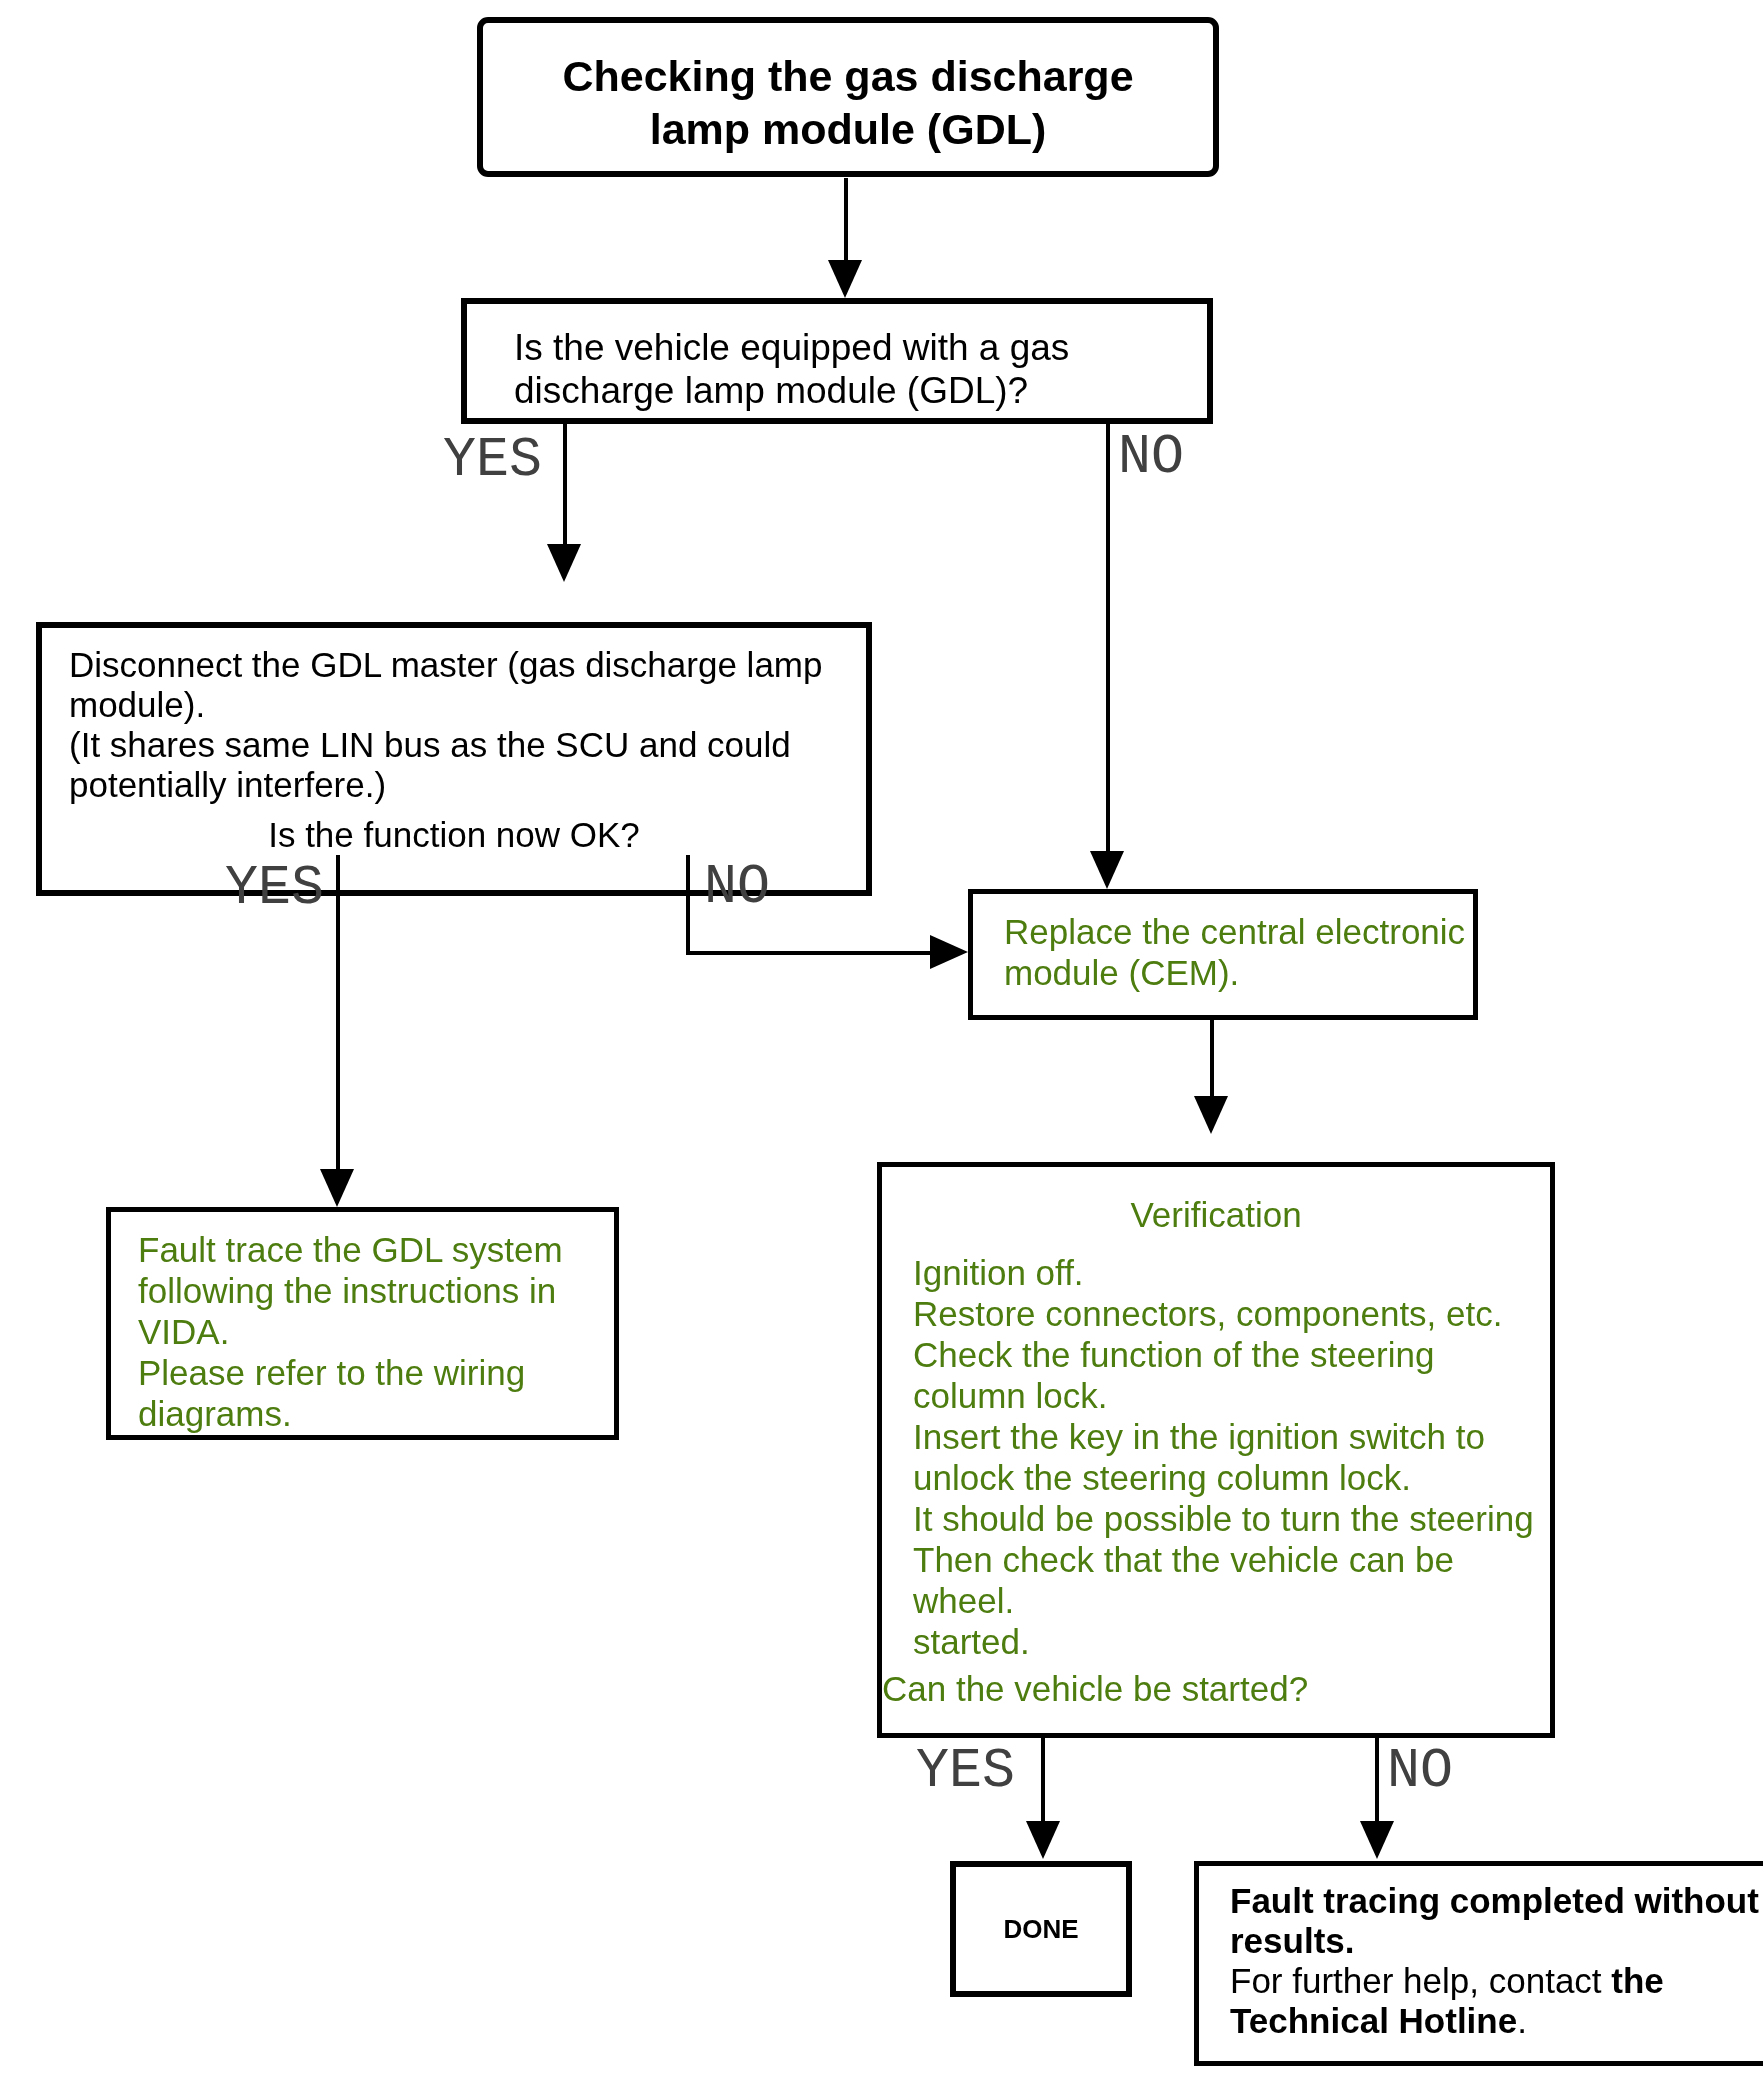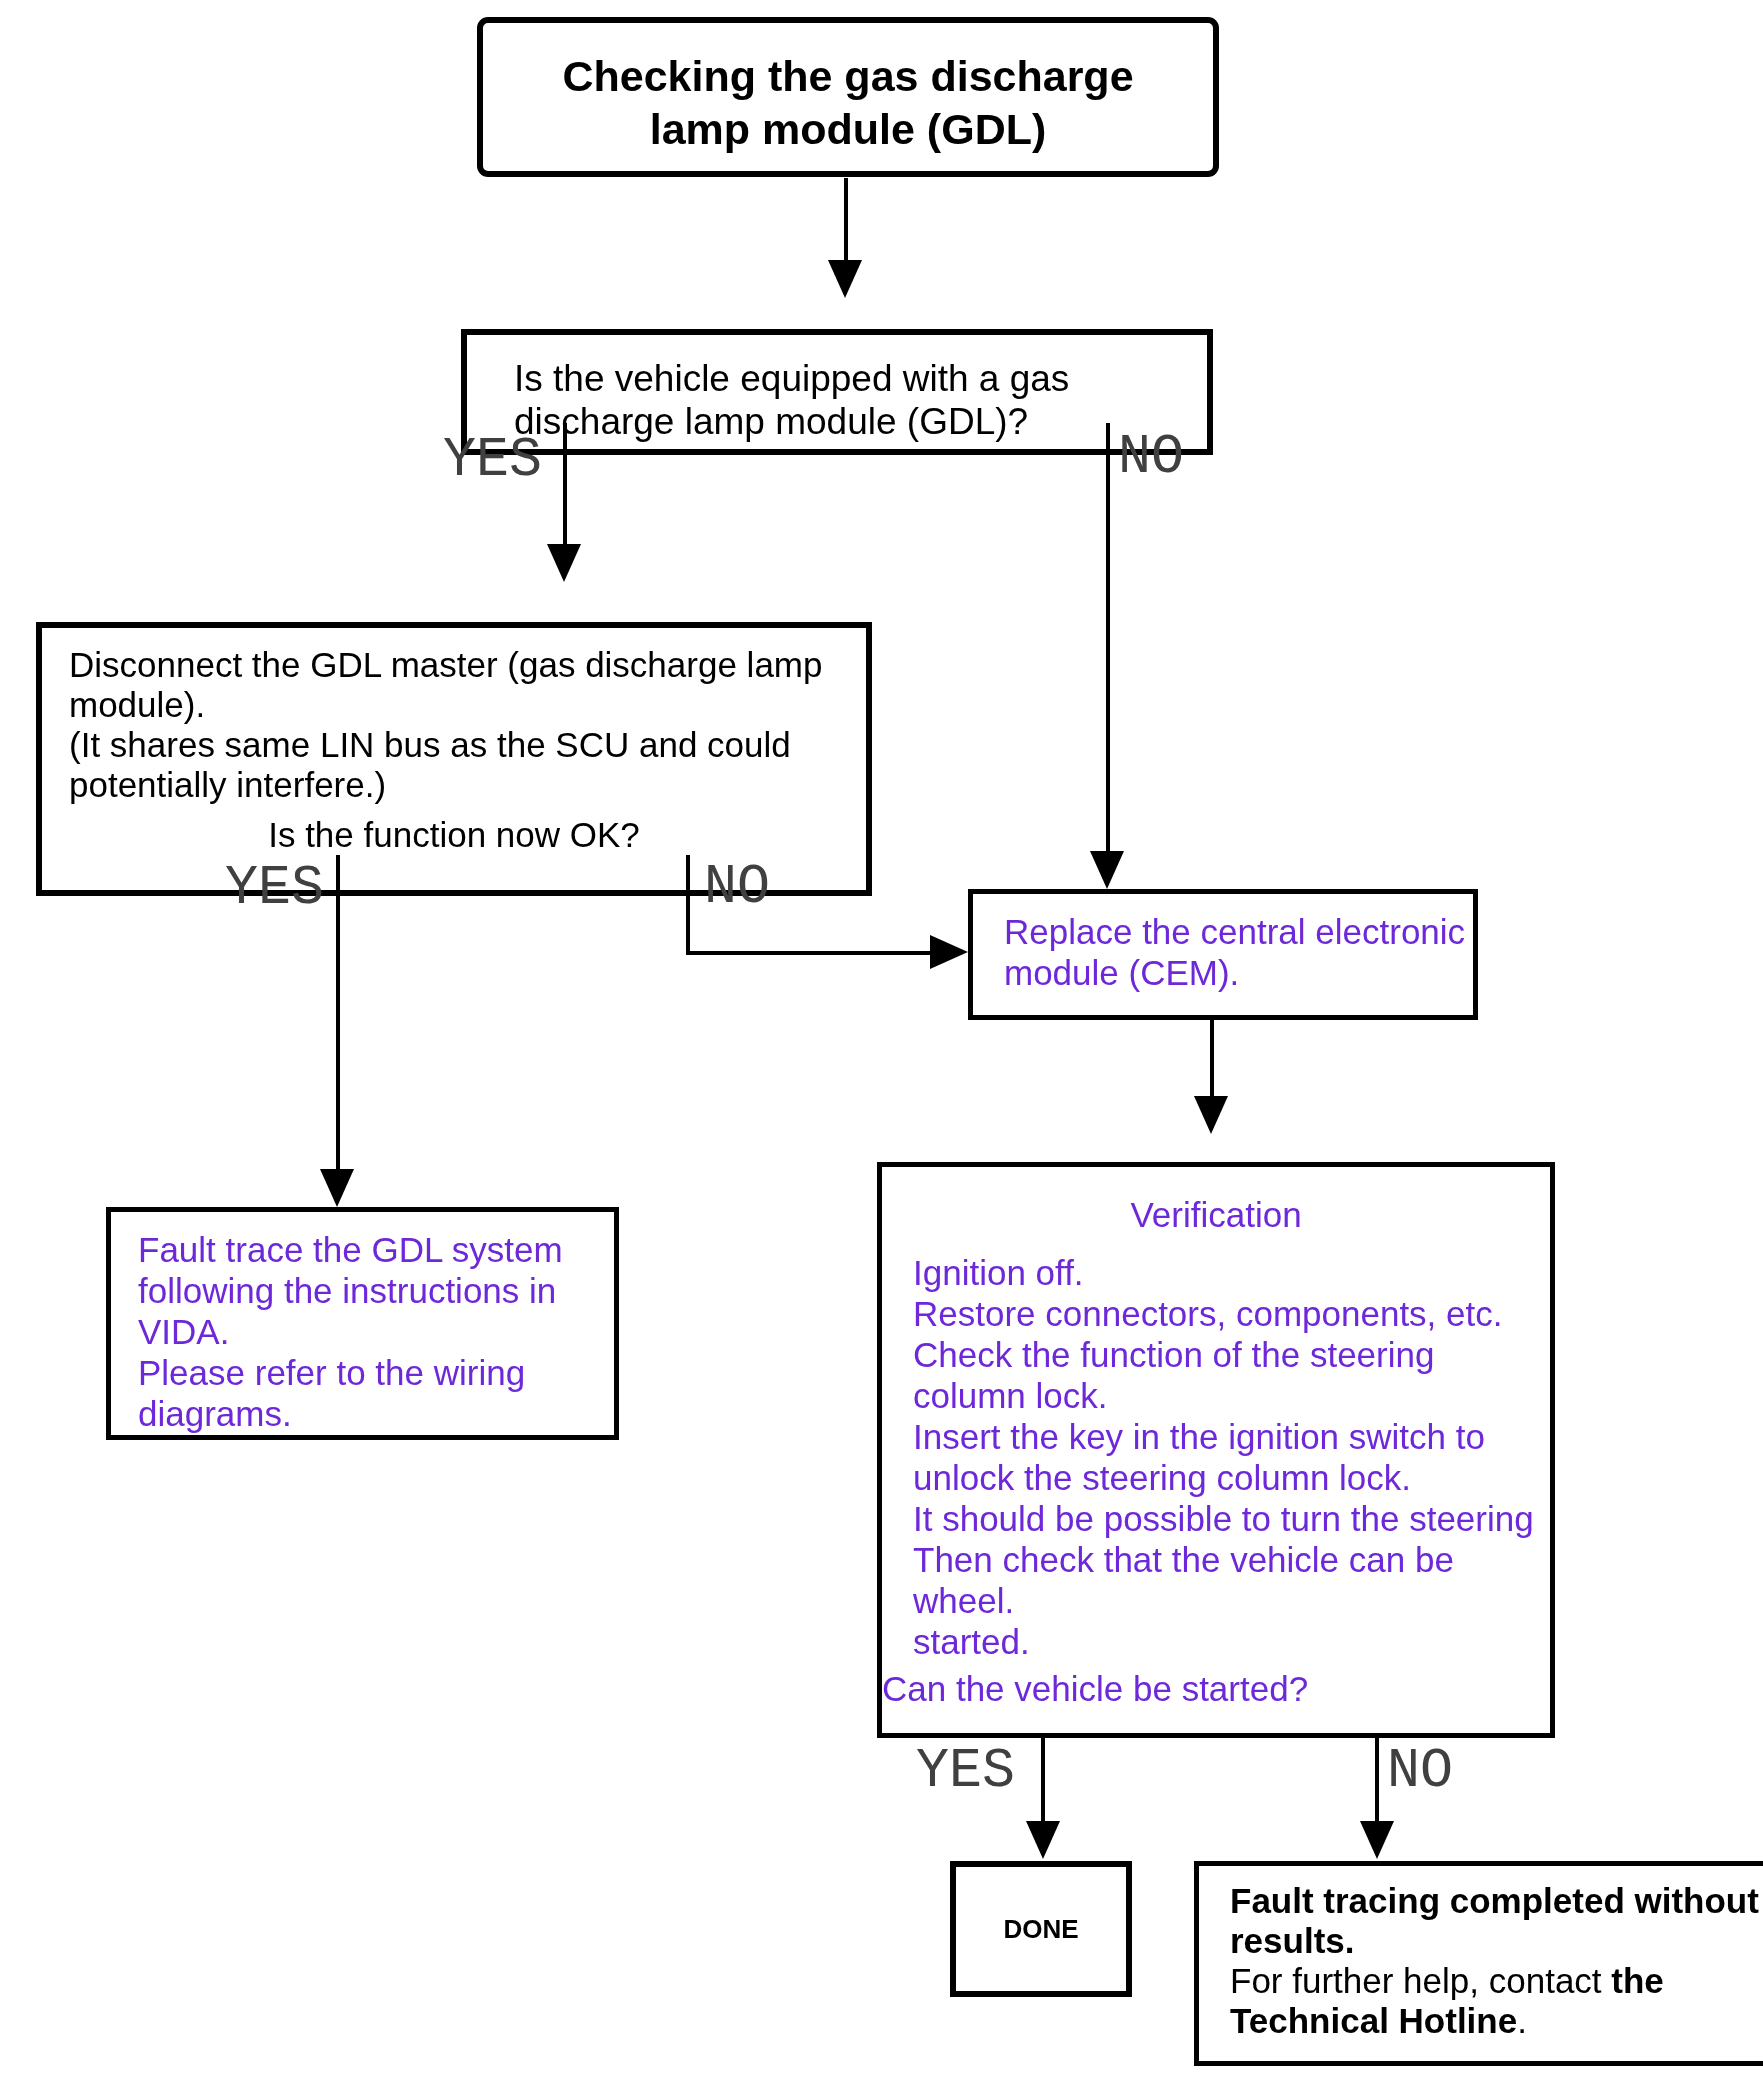--- a/index.html
+++ b/index.html
@@ -19,40 +19,39 @@
   .node {
     position: absolute;
     box-sizing: border-box;
     background: #ffffff;
     border: 6.6px solid #000000;
   }
   .node.thin { border-width: 5.8px; }
   .txt {
     font-size: 35px;
     line-height: 41px;
-    color: #6d28d9;
+    color: #4d7c0f;
     white-space: nowrap;
   }
   .center { text-align: center; }
   
   #box-title {
     left: 477px; top: 17.4px; width: 742px; height: 160px;
     padding-top: 26.5px;
     text-align: center;
     font-weight: bold;
     font-size: 43px;
     line-height: 53px;
     border-radius: 11px;
   }
   #box-q1 {
     left: 461px; top: 298px; width: 752px; height: 126px;
     padding: 21.5px 0 0 47px;
     font-size: 37px;
     line-height: 43px;
-    margin-top: 31px;
   }
   #box-disconnect {
     left: 36px; top: 582px; width: 836px; height: 274px;
     padding: 17.4px 0 0 27px;
     font-size: 35px;
     line-height: 40px;
     margin-top: 40px;
   }
   #box-disconnect .question { margin-top: 10px; margin-left: -27px; }
   #box-cem {

